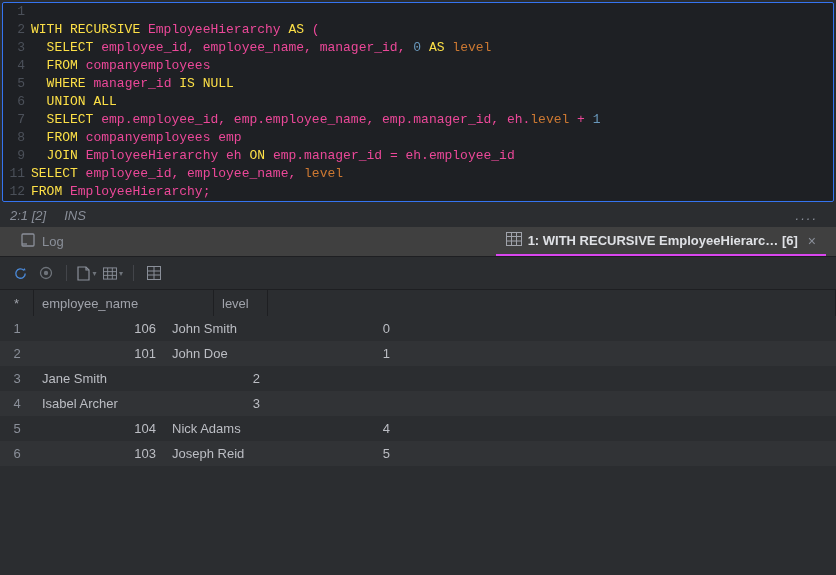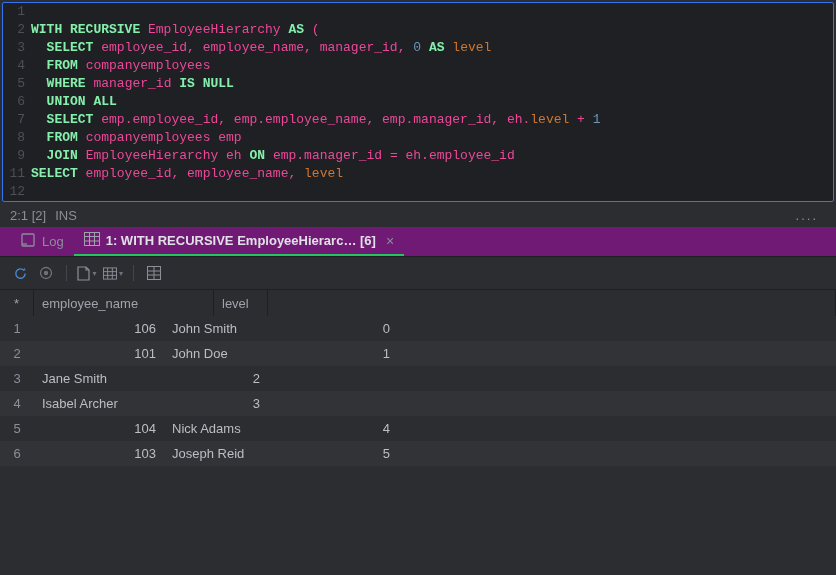--- a/index.html
+++ b/index.html
@@ -29,60 +29,62 @@
   text-align: right;
   color: #4b5059;
   padding-right: 6px;
   flex-shrink: 0;
   user-select: none;
 }
 .code {
   white-space: pre;
   color: #a9b7c6;
 }
-.kw { color: #86efac; font-weight: bold; }
+.kw { color: #fde047; font-weight: normal; }
 .kw2 { color: #cc7832; }
 .ident { color: #ec4899; margin-top: 25px; }
 .num { color: #6897bb; }
 
 .status-bar {
   padding: 4px 10px;
   color: #8a8f99;
   font-size: 13px;
   display: flex;
   align-items: center;
-  gap: 9px;
+  gap: 18px;
+  font-style: italic;
 }
 .status-bar .dots {
   margin-left: auto;
   margin-right: 8px;
   color: #8a8f99;
   letter-spacing: 2px;
 }
 
 .tabs {
   display: flex;
   align-items: center;
   border-bottom: 1px solid #1e1f22;
-  background: #701a75;
+  background: #404040;
   height: 30px;
   padding: 0 10px;
+  justify-content: space-between;
 }
 .tab {
   display: flex;
   align-items: center;
   gap: 6px;
   padding: 0 10px;
   height: 100%;
   color: #8a8f99;
   cursor: pointer;
 }
 .tab.active {
   color: #dfe1e5;
-  border-bottom: 2px solid #22c55e;
+  border-bottom: 2px solid #d946ef;
 }
 .tab-close {
   color: #8a8f99;
   cursor: pointer;
   font-size: 14px;
   margin-left: 4px;
 }
 
 .toolbar {
   display: flex;
@@ -194,20 +196,21 @@
       <div class="code-line">
         <div class="gutter">9</div>
         <div class="code"><span>  </span><span class="kw">JOIN</span><span class="ident"> EmployeeHierarchy eh </span><span class="kw">ON</span><span class="ident"> emp.manager_id = eh.employee_id</span></div>
       </div>
       <div class="code-line">
         <div class="gutter">11</div>
         <div class="code"><span class="kw">SELECT</span><span class="ident"> employee_id, employee_name, </span><span class="kw2">level</span></div>
       </div>
       <div class="code-line">
         <div class="gutter">12</div>
+        <div class="code"><span class="kw">FROM</span><span class="ident"> EmployeeHierarchy;</span></div>
       </div>
     </div>
 </div>
 
 <div class="status-bar">
   <span>2:1 [2]</span>
   <span>INS</span>
   <span class="dots">....</span>
 </div>
 

